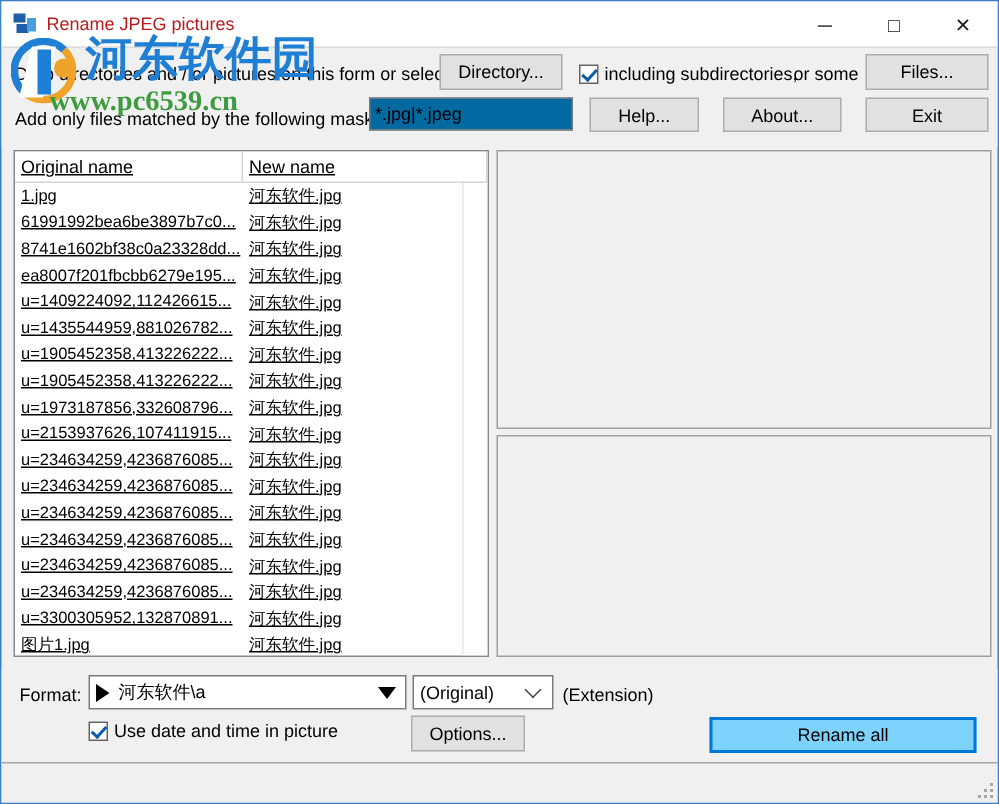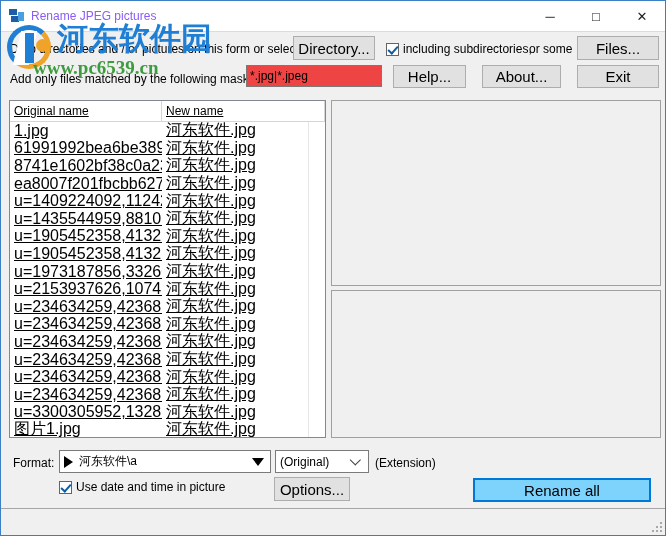--- a/index.html
+++ b/index.html
@@ -42,21 +42,21 @@
   }
   #app-icon .sq {
     position: absolute;
     background: #1c5fa8;
   }
   #app-icon .s1 { left: 0px; top: 1px; width: 8px; height: 6px; }
   #app-icon .s2 { left: 2px; top: 8px; width: 8px; height: 6px; }
   #app-icon .s3 { left: 9px; top: 4px; width: 6px; height: 9px; background: #4a9fe0; }
   #window-title {
     font-size: 12px;
-    color: #8b5cf6;
+    color: #b91c1c;
     white-space: nowrap;
   }
   .winbtn {
     width: 46px;
     height: 30px;
     display: flex;
     align-items: center;
     justify-content: center;
     font-size: 13px;
     color: #202020;
@@ -79,33 +79,33 @@
     font-size: 12px;
     color: #000;
     white-space: nowrap;
   }
   .btn {
     position: absolute;
     box-sizing: border-box;
     background: #e1e1e1;
     border: 1px solid #adadad;
     font-family: "Liberation Sans", sans-serif;
-    font-size: 15px;
+    font-size: 12px;
     color: #000;
     text-align: center;
     line-height: 1;
     display: flex;
     align-items: center;
     justify-content: center;
     padding: 0;
   }
   .textbox {
     position: absolute;
     box-sizing: border-box;
-    background: #ef4444;
+    background: #0369a1;
     border: 1px solid #7a7a7a;
     font-family: "Liberation Sans", sans-serif;
     font-size: 12px;
     color: #000;
     display: flex;
     align-items: center;
     padding-left: 3px;
   }
   .cbx {
     position: absolute;
@@ -173,21 +173,21 @@
   .col-orig { width: 152px; }
   .col-new  { width: 163px; }
   .lrow {
     display: flex;
     height: 17.6px;
     align-items: center;
     box-sizing: border-box;
   }
   .lrow .cell {
     padding-left: 4px;
-    font-size: 16px;
+    font-size: 11px;
     color: #000;
     white-space: nowrap;
     overflow: hidden;
     box-sizing: border-box;
   }
   #list-scroll {
     position: absolute;
     right: 0;
     top: 21px;
     bottom: 0;

